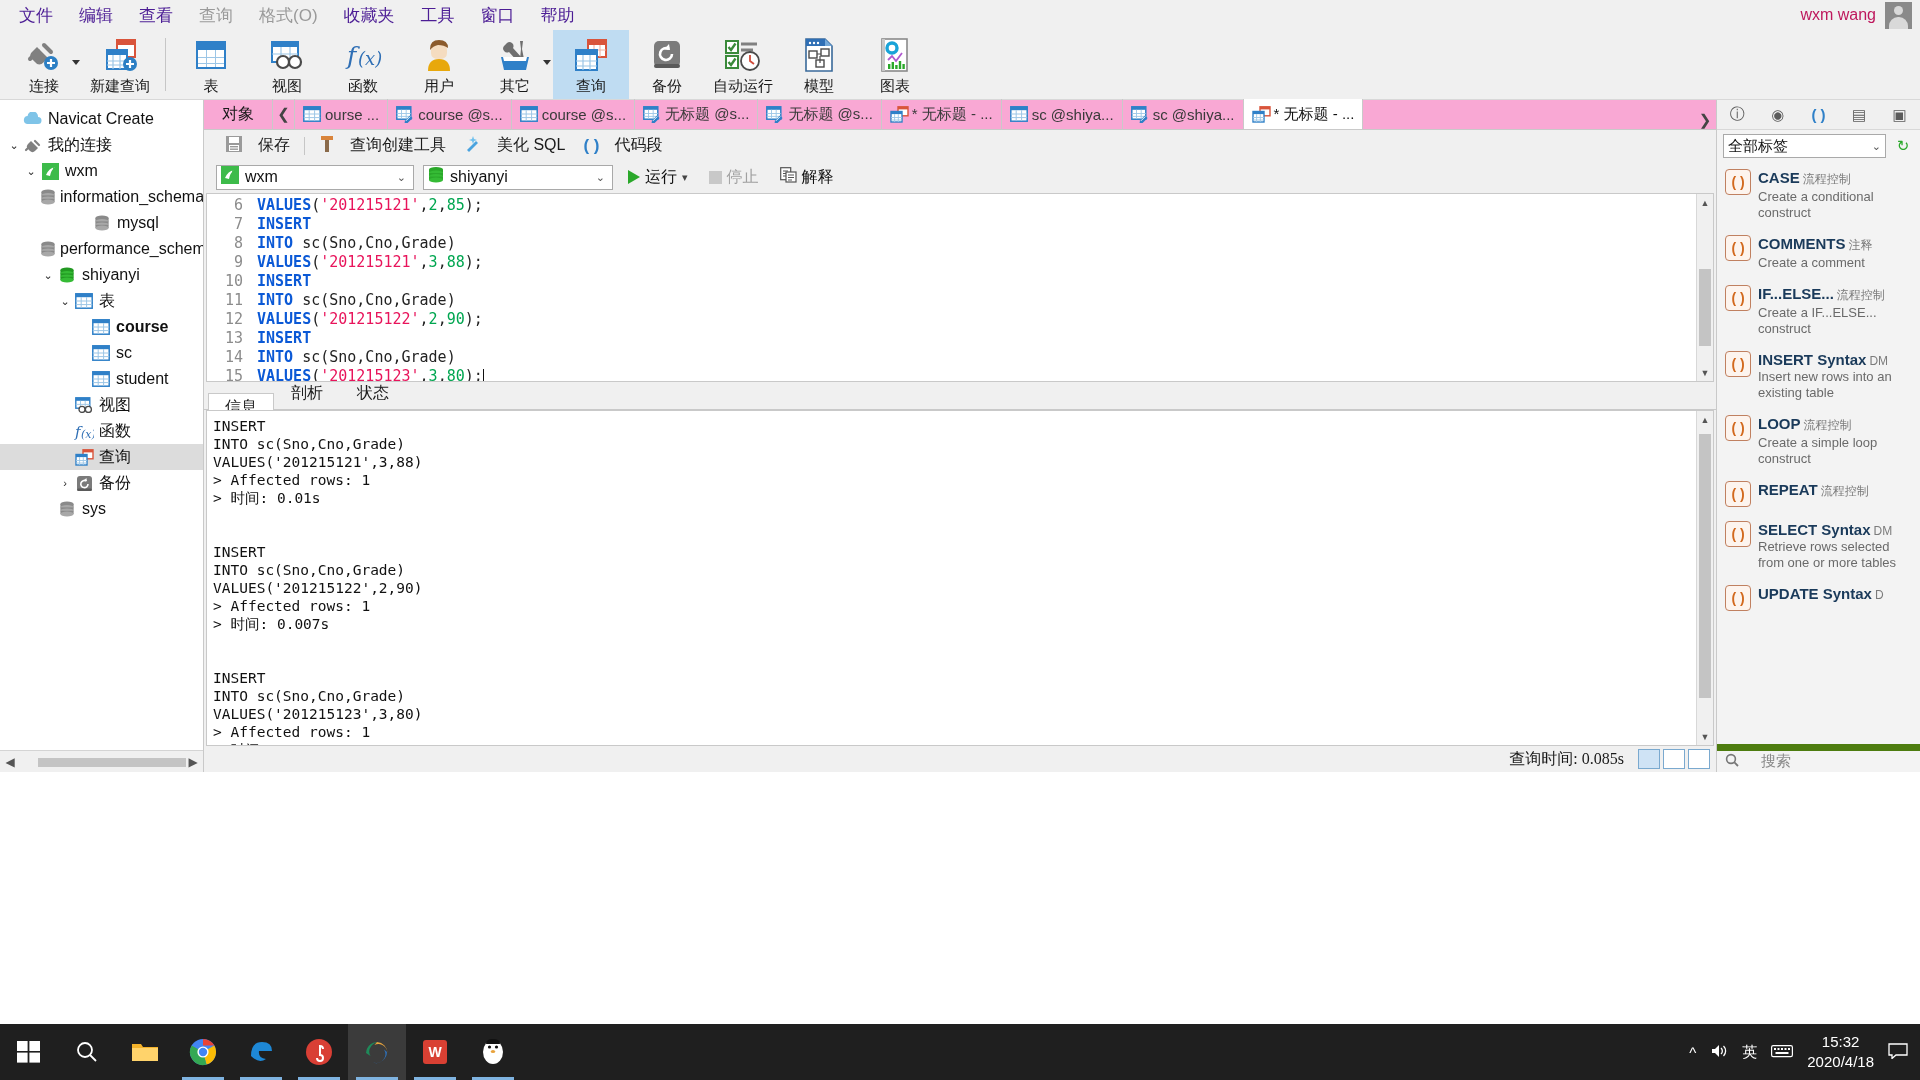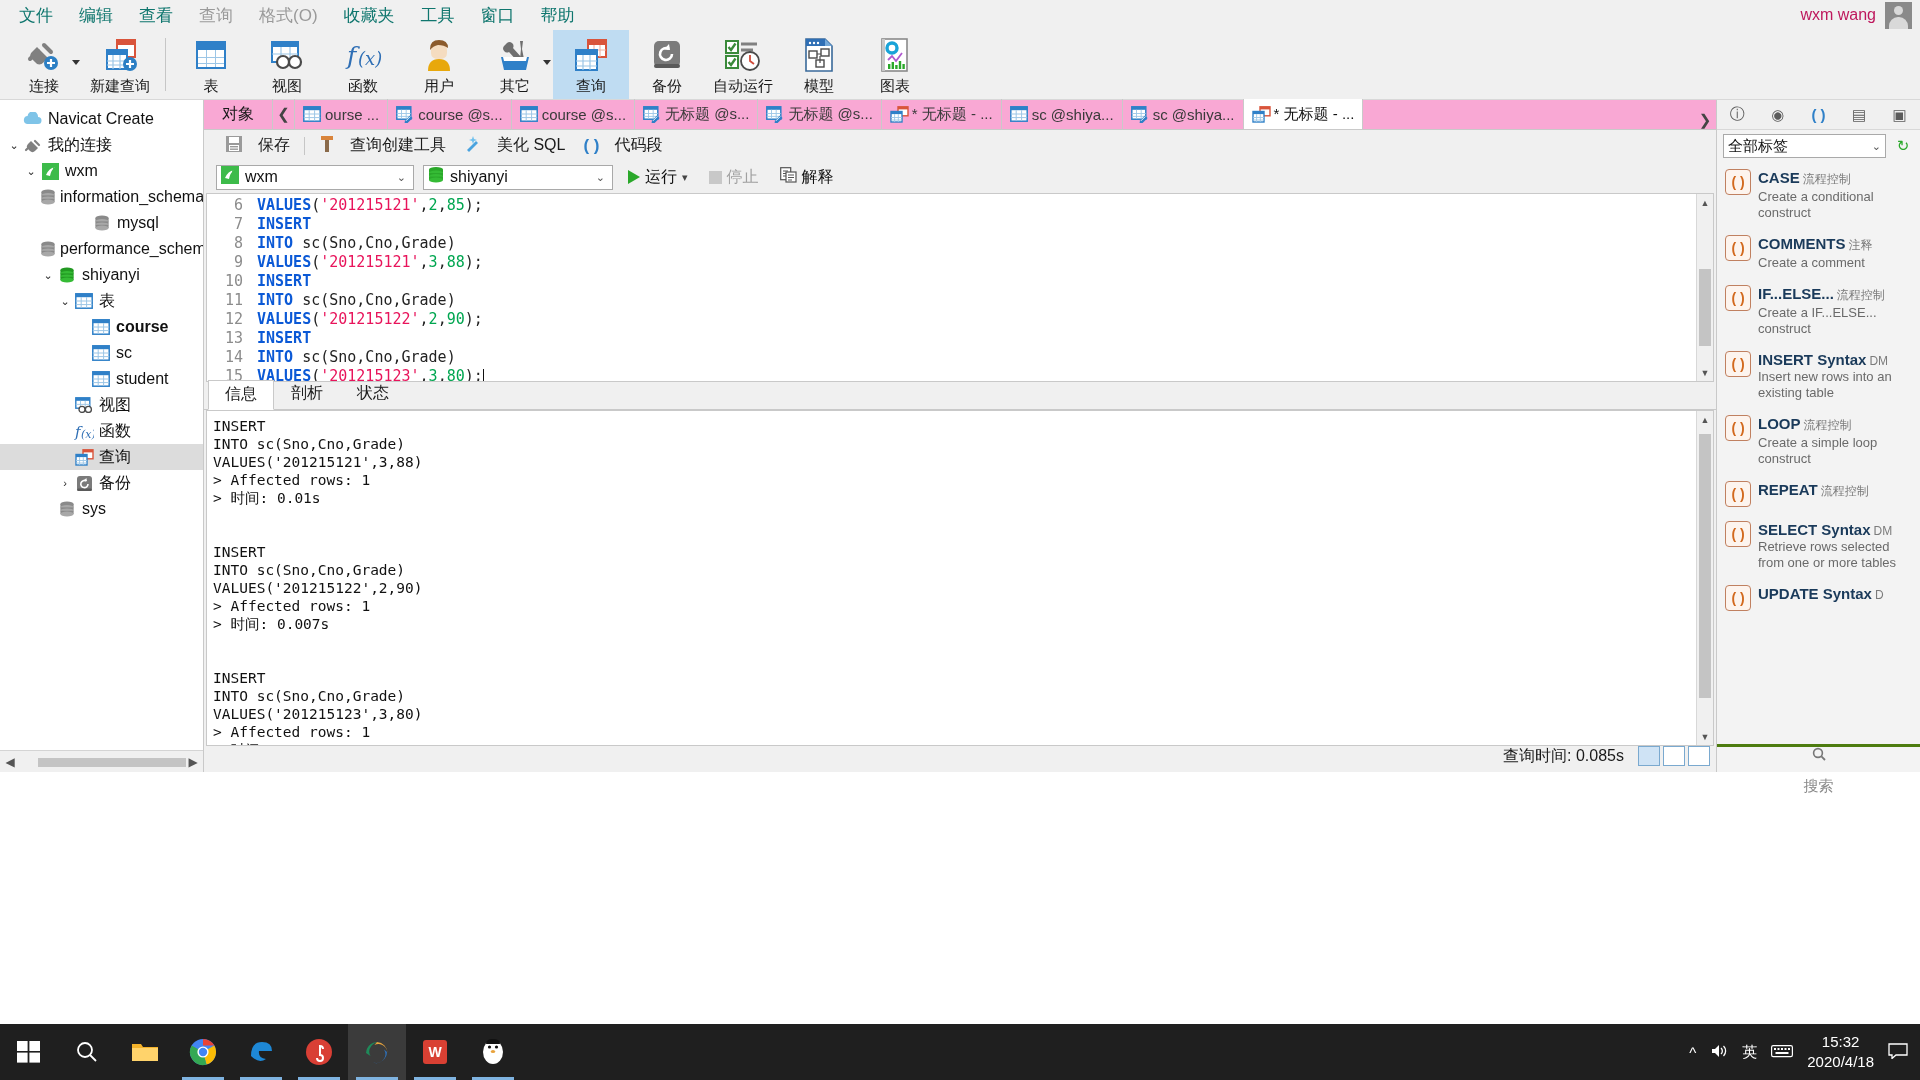--- a/index.html
+++ b/index.html
@@ -20,21 +20,21 @@
   .title-text { font-size: 17px; color: #1a1a1a; letter-spacing: 0.1px; }
   .win-btns { position: absolute; right: 0; top: 0; height: 36px; display: flex; }
   .win-btn { width: 58px; height: 36px; display: flex; align-items: center; justify-content: center;
              font-size: 16px; color: #333; }
 
   
   .menubar {
     height: 30px; background: #f0f0f0; display: flex; align-items: center;
     padding-left: 6px; position: relative;
   }
-  .menu-item { padding: 3px 13px; font-size: 17px; color: #0f766e; }
+  .menu-item { padding: 3px 13px; font-size: 17px; color: #4c1d95; }
   .menu-item.disabled { color: #9a9a9a; }
   .user-area { position: absolute; right: 8px; top: 0; height: 30px; display: flex;
                align-items: center; gap: 9px; }
   .user-name { font-size: 16px; color: #be185d; }
   .user-avatar { width: 27px; height: 27px; background: #8a8a8a; position: relative; overflow: hidden; }
   .user-avatar::before { content: ""; position: absolute; left: 9px; top: 4px; width: 9px; height: 9px;
                           border-radius: 50%; background: #d9d9d9; }
   .user-avatar::after { content: ""; position: absolute; left: 4px; top: 15px; width: 19px; height: 14px;
                           border-radius: 9px 9px 0 0; background: #d9d9d9; }
 
@@ -136,29 +136,29 @@
               font-size: 9px; color: #555; background: #f0f0f0; }
   .vs-track { flex: 1; position: relative; background: #f0f0f0; }
   .vs-thumb { position: absolute; left: 2px; right: 2px; background: #c4c4c4; }
 
   
   .rtabs { height: 28px; display: flex; align-items: flex-end; padding-left: 4px;
            background: #f0f0f0; border-bottom: 1px solid #c9c9c9; }
   .rtab { padding: 3px 16px 4px 16px; font-size: 16px; color: #1a1a1a;
           border: 1px solid transparent; }
   .rtab.active { background: #fff; border-color: #c9c9c9; border-bottom-color: #fff;
-                 position: relative; top: 1px; }
+                 position: relative; top: 14px; }
 
   .result { flex: 1; background: #fff; border: 1px solid #c9c9c9; margin: 0 2px;
             display: flex; position: relative; overflow: hidden; }
   .result-text { flex: 1; padding: 6px 0 0 6px; font-family: "DejaVu Sans Mono", monospace;
                  font-size: 14.5px; line-height: 18px; color: #111; white-space: pre; }
 
-  .statusbar { height: 26px; background: #f0f0f0; display: flex; align-items: flex-start;
-               justify-content: flex-end; padding-right: 0; position: relative; }
+  .statusbar { height: 26px; background: #f0f0f0; display: flex; align-items: center;
+               justify-content: flex-end; padding-right: 0; position: relative; font-family: Liberation Serif, serif; }
   .st-time { font-size: 16px; color: #1a1a1a; padding-right: 14px; }
   .st-views { display: flex; gap: 3px; padding-right: 6px; }
   .st-view { width: 22px; height: 20px; border: 1px solid #7aa9cf; background: #fff;
              position: relative; }
   .st-view.active { background: #cfe3f5; }
 
   
   .rpanel { width: 204px; background: #f3f3f3; border-left: 1px solid #c9c9c9;
             display: flex; flex-direction: column; }
   .rp-icons { height: 30px; display: flex; align-items: center; justify-content: space-around;
@@ -174,22 +174,22 @@
   .rp-list { flex: 1; overflow: hidden; position: relative; }
   .snip { display: flex; gap: 7px; padding: 7px 8px 7px 8px; }
   .snip-ico { width: 26px; height: 26px; flex: 0 0 26px; border: 1px solid #c08060;
               border-radius: 4px; background: #fdf4ee; color: #d2691e;
               display: flex; align-items: center; justify-content: center;
               font-size: 14px; font-weight: 700; }
   .snip-body { min-width: 0; }
   .snip-title { font-size: 15px; font-weight: 700; color: #1a3a5a; }
   .snip-tag { font-size: 12px; font-weight: 400; color: #7b7b7b; padding-left: 3px; }
   .snip-desc { font-size: 13px; color: #6a6a6a; line-height: 16px; margin-top: 1px; }
-  .rp-search { height: 28px; display: flex; align-items: center; gap: 12px;
-               border-top: 3px solid #4d7c0f; padding: 0 8px; background: #f3f3f3; flex-direction: column; }
+  .rp-search { height: 28px; display: flex; align-items: center; gap: 22px;
+               border-top: 7px solid #4d7c0f; padding: 0 8px; background: #f3f3f3; }
   .rp-search-in { font-size: 15px; color: #8a8a8a; }
 
   
   .taskbar { height: 56px; background: #1f1f1f; display: flex; align-items: center;
              position: absolute; left: 0; bottom: 0; width: 1920px; }
   .tb-start { width: 58px; height: 56px; display: flex; align-items: center; justify-content: center; }
   .tb-app { width: 58px; height: 56px; display: flex; align-items: center; justify-content: center;
             position: relative; }
   .tb-app.open::after { content: ""; position: absolute; bottom: 0; left: 8px; right: 8px;
                         height: 3px; background: #7fb3e0; }

